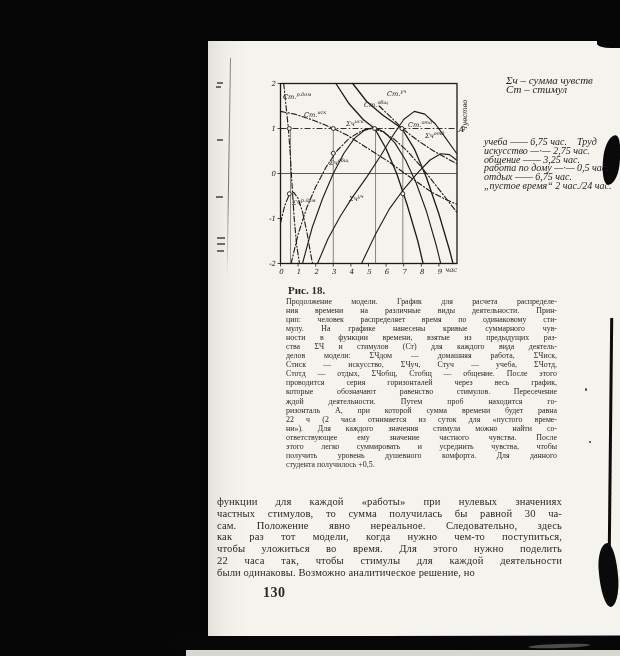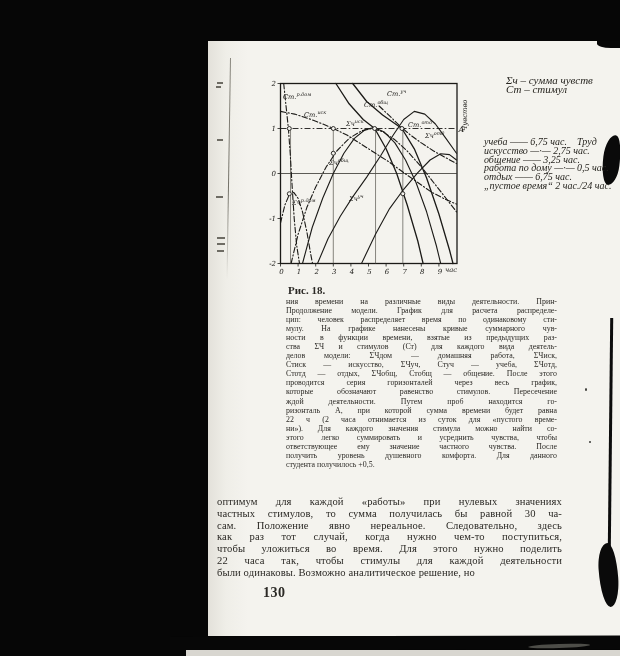--- a/index.html
+++ b/index.html
@@ -142,45 +142,45 @@
       <div class="sched-line">учеба —— 6,75 час.    Труд</div>
       <div class="sched-line">искусство —·— 2,75 час.</div>
       <div class="sched-line">общение —— 3,25 час.</div>
       <div class="sched-line">работа по дому —·— 0,5 час.</div>
       <div class="sched-line">отдых —— 6,75 час.</div>
       <div class="sched-line">„пустое время“ 2 час./24 час.</div>
     </div>
 
   <div id="caption-title" class="abs">Рис. 18.</div>
   <div id="caption-lines" class="abs">
+      <div class="cap-line">Продолжение модели. График для расчета распределе-</div>
       <div class="cap-line">ния времени на различные виды деятельности. Прин-</div>
-      <div class="cap-line">Продолжение модели. График для расчета распределе-</div>
       <div class="cap-line">цип: человек распределяет время по одинаковому сти-</div>
       <div class="cap-line">мулу. На графике нанесены кривые суммарного чув-</div>
       <div class="cap-line">ности в функции времени, взятые из предыдущих раз-</div>
       <div class="cap-line">ства ΣЧ и стимулов (Ст) для каждого вида деятель-</div>
       <div class="cap-line">делов модели: ΣЧдом — домашняя работа, ΣЧиск,</div>
       <div class="cap-line">Стиск — искусство, ΣЧуч, Стуч — учеба, ΣЧотд,</div>
       <div class="cap-line">Стотд — отдых, ΣЧобщ, Стобщ — общение. После этого</div>
       <div class="cap-line">проводится серия горизонталей через весь график,</div>
       <div class="cap-line">которые обозначают равенство стимулов. Пересечение</div>
       <div class="cap-line">ждой деятельности. Путем проб находится го-</div>
       <div class="cap-line">ризонталь А, при которой сумма времени будет равна</div>
       <div class="cap-line">22 ч (2 часа отнимается из суток для «пустого време-</div>
       <div class="cap-line">ни»). Для каждого значения стимула можно найти со-</div>
+      <div class="cap-line">ответствующее ему значение частного чувства. После</div>
       <div class="cap-line">этого легко суммировать и усреднить чувства, чтобы</div>
-      <div class="cap-line">ответствующее ему значение частного чувства. После</div>
       <div class="cap-line">получить уровень душевного комфорта. Для данного</div>
       <div class="cap-line">студента получилось +0,5.</div>
     </div>
 
   <div id="body-lines" class="abs">
-      <div class="body-line">оптимум для каждой «работы» при нулевых значениях</div>
+      <div class="body-line">функции для каждой «работы» при нулевых значениях</div>
       <div class="body-line">частных стимулов, то сумма получилась бы равной 30 ча-</div>
       <div class="body-line">сам. Положение явно нереальное. Следовательно, здесь</div>
-      <div class="body-line">как раз тот случай, когда нужно чем-то поступиться,</div>
+      <div class="body-line">как раз тот модели, когда нужно чем-то поступиться,</div>
       <div class="body-line">чтобы уложиться во время. Для этого нужно поделить</div>
       <div class="body-line">22 часа так, чтобы стимулы для каждой деятельности</div>
       <div class="body-line">были одинаковы. Возможно аналитическое решение, но</div>
     </div>
 
   <div id="page-number" class="abs">130</div>
 </div>
 
 </body></html>

